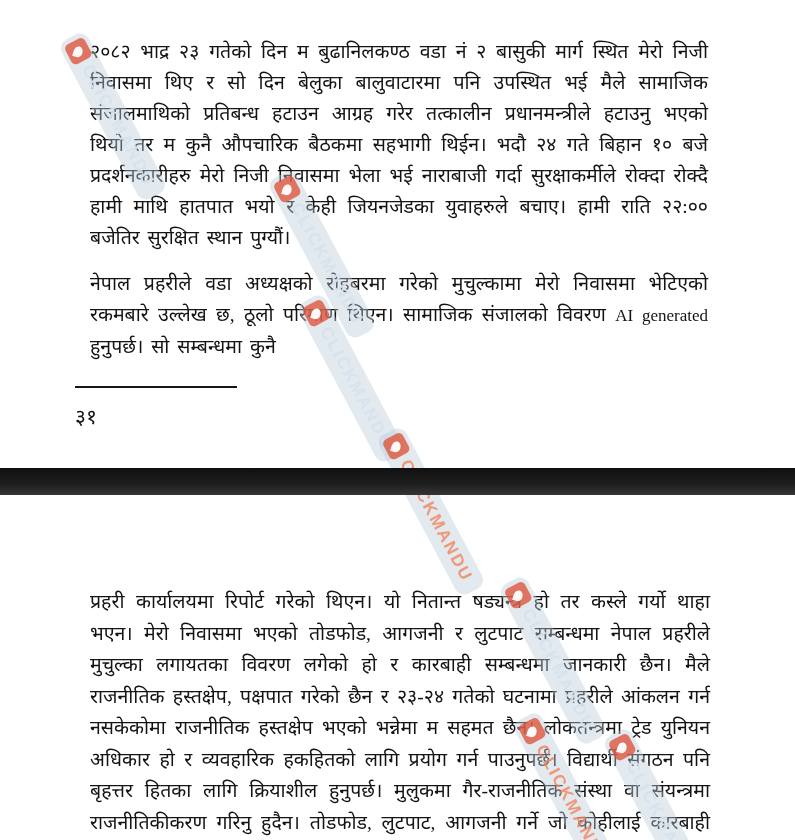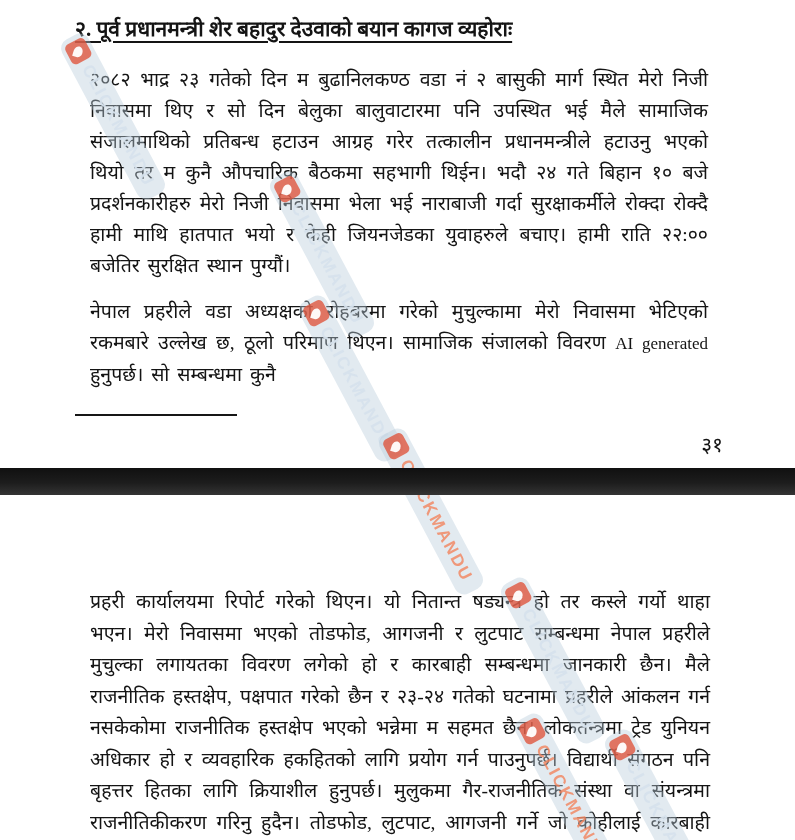--- a/index.html
+++ b/index.html
@@ -36,21 +36,20 @@
     width:162px;height:0;
     border-top:2px solid #161616;
   }
   .footnote{
     margin-top:6px;
     font-size:15px;line-height:20px;
     word-spacing:2px;
   }
   .page-number{
     margin-top:14px;
-    text-align:right;
     font-size:21px;
     padding-right:-10px;
   }
   
   .page-divider{
     position:absolute;left:0;top:468px;
     width:795px;height:27px;
     background:linear-gradient(180deg,#101010 0%,#1d1d1d 55%,#343434 100%);
     z-index:5;
   }
@@ -135,21 +134,20 @@
     <span>CLICKMANDU</span>
   </div>
   <div class="wm light wm-e2">
     <span class="badge">
         <span class="flame"></span>
       </span>
     <span>CLICKMANDU</span>
   </div>
 
   <div class="page1">
-    <h2 class="doc-heading">२. पूर्व प्रधानमन्त्री शेर बहादुर देउवाको बयान कागज व्यहोराः</h2>
 
     <p class="para para-1">२०८२ भाद्र २३ गतेको दिन म बुढानिलकण्ठ वडा नं २ बासुकी मार्ग स्थित मेरो निजी निवासमा थिए र सो दिन बेलुका बालुवाटारमा पनि उपस्थित भई मैले सामाजिक संजालमाथिको प्रतिबन्ध हटाउन आग्रह गरेर तत्कालीन प्रधानमन्त्रीले हटाउनु भएको थियो तर म कुनै औपचारिक बैठकमा सहभागी थिईन। भदौ २४ गते बिहान १० बजे प्रदर्शनकारीहरु मेरो निजी निवासमा भेला भई नाराबाजी गर्दा सुरक्षाकर्मीले रोक्दा रोक्दै हामी माथि हातपात भयो र केही जियनजेडका युवाहरुले बचाए। हामी राति २२:०० बजेतिर सुरक्षित स्थान पुग्यौं।</p>
 
     <p class="para para-2"><span>नेपाल प्रहरीले वडा अध्यक्षको रोहबरमा गरेको मुचुल्कामा मेरो निवासमा भेटिएको रकमबारे उल्लेख छ, ठूलो परिमाण थिएन। सामाजिक संजालको विवरण </span><span class="latin-inline">AI generated</span><span> हुनुपर्छ। सो सम्बन्धमा कुनै</span></p>
 
     <div class="footnote-rule"></div>
 
     <div class="page-number">३१</div>
   </div>
 

